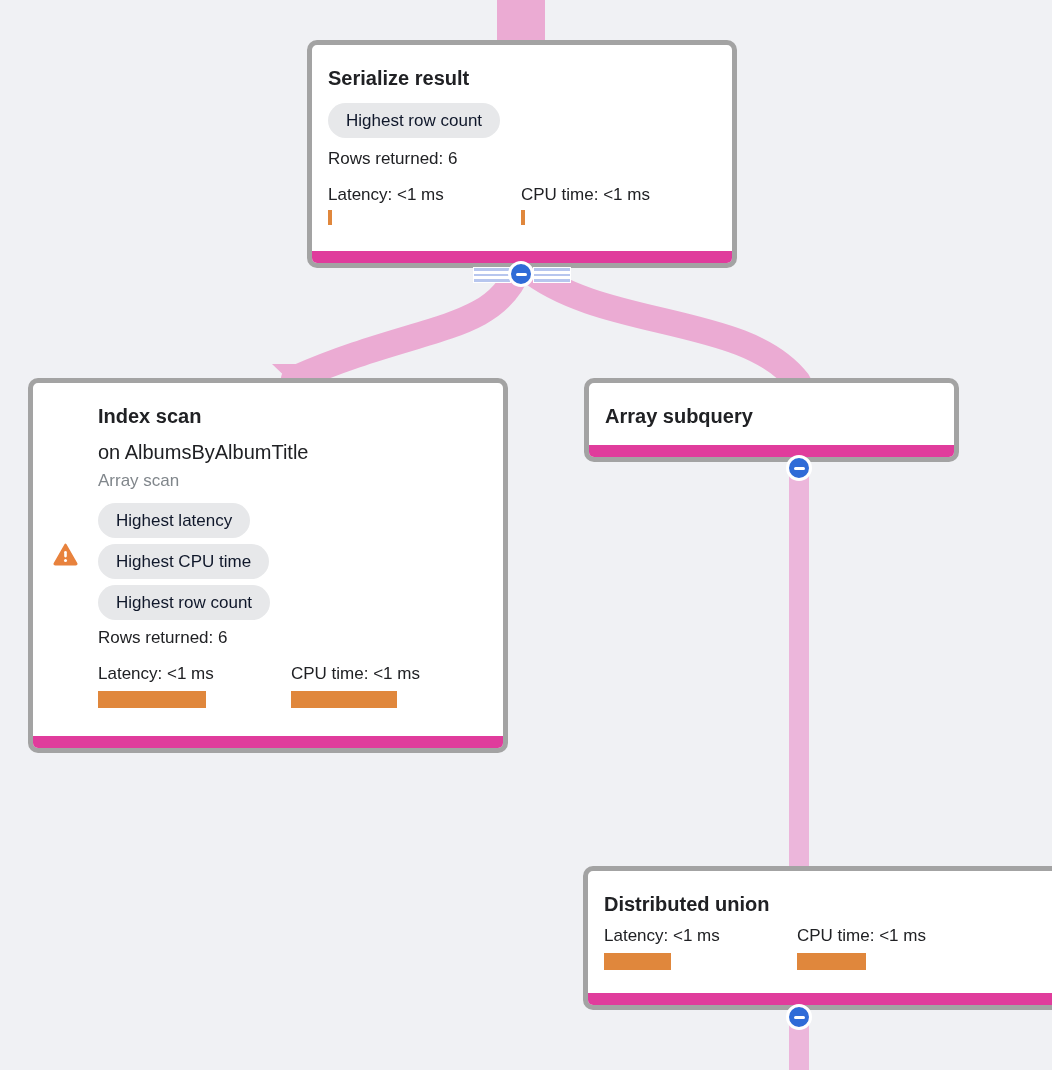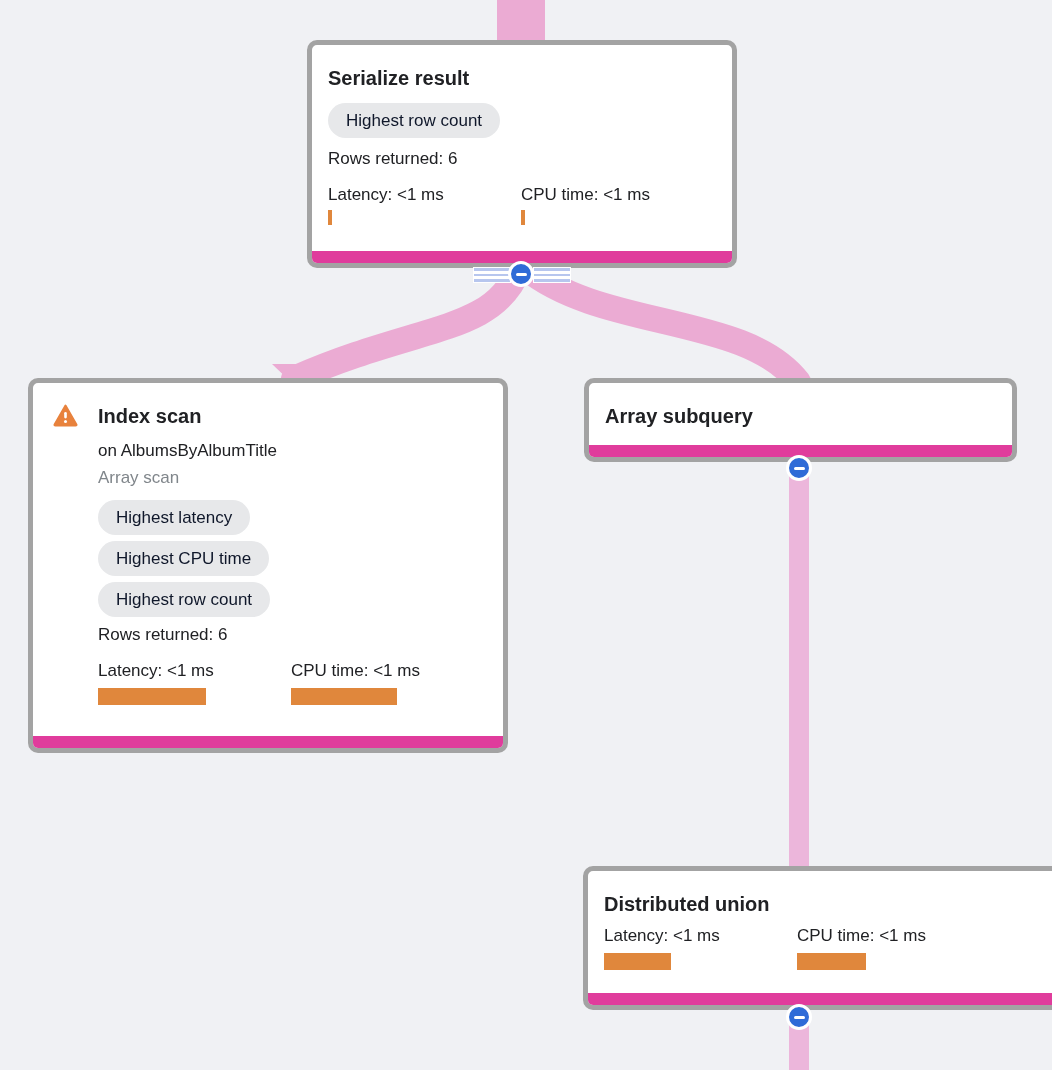--- a/index.html
+++ b/index.html
@@ -10,23 +10,23 @@
     color:#202124;
   }
   .edges{position:absolute;left:0;top:0;width:1052px;height:1070px;z-index:0;}
   .card{
     position:absolute;background:#ffffff;border:5px solid #a3a3a3;
     border-radius:10px;overflow:hidden;box-sizing:border-box;z-index:2;
     cursor:pointer;
   }
   .card-body{padding:20px 16px 0 16px;}
   .node-title{font-size:20px;font-weight:600;line-height:26px;color:#202124;}
-  .title-row{display:flex;align-items:flex-start;}
+  .title-row{display:flex;align-items:center;}
   .warn{flex:0 0 auto;margin:1px 20px 0 4px;}
-  .node-sub{font-size:17px;margin-top:12px;color:#202124;}
+  .node-sub{font-size:20px;margin-top:12px;color:#202124;}
   .node-note{font-size:17px;margin-top:7px;color:#80868b;}
   .badges{margin-top:12px;}
   .badge-line{margin-bottom:6px;}
   .badge{
     display:inline-block;background:#e7e8ea;color:#0f172a;
     border-radius:18px;padding:0 18px;line-height:35px;font-size:17px;
     white-space:nowrap;
   }
   .rows{font-size:17px;margin-top:11px;}
   .metrics{display:flex;margin-top:16px;}
@@ -112,21 +112,21 @@
               <div class="m-label">CPU time: &lt;1 ms</div>
               <div class="bar" style="width: 106px;"></div>
             </div>
           </div>
         </div>
       </div>
     </div>
     <div class="accent"></div>
   </div>
 
-  <div class="card" style="left:584px;top:378px;width:433px;height:84px;">
+  <div class="card" style="left:584px;top:378px;width:375px;height:84px;">
     <div class="card-body">
       <div class="node-title">Array subquery</div>
     </div>
     <div class="accent"></div>
   </div>
 
   <div class="card" style="left:583px;top:866px;width:498px;height:144px;">
     <div class="card-body">
       <div class="node-title">Distributed union</div>
       <div class="metrics" style="margin-top:9px;">

